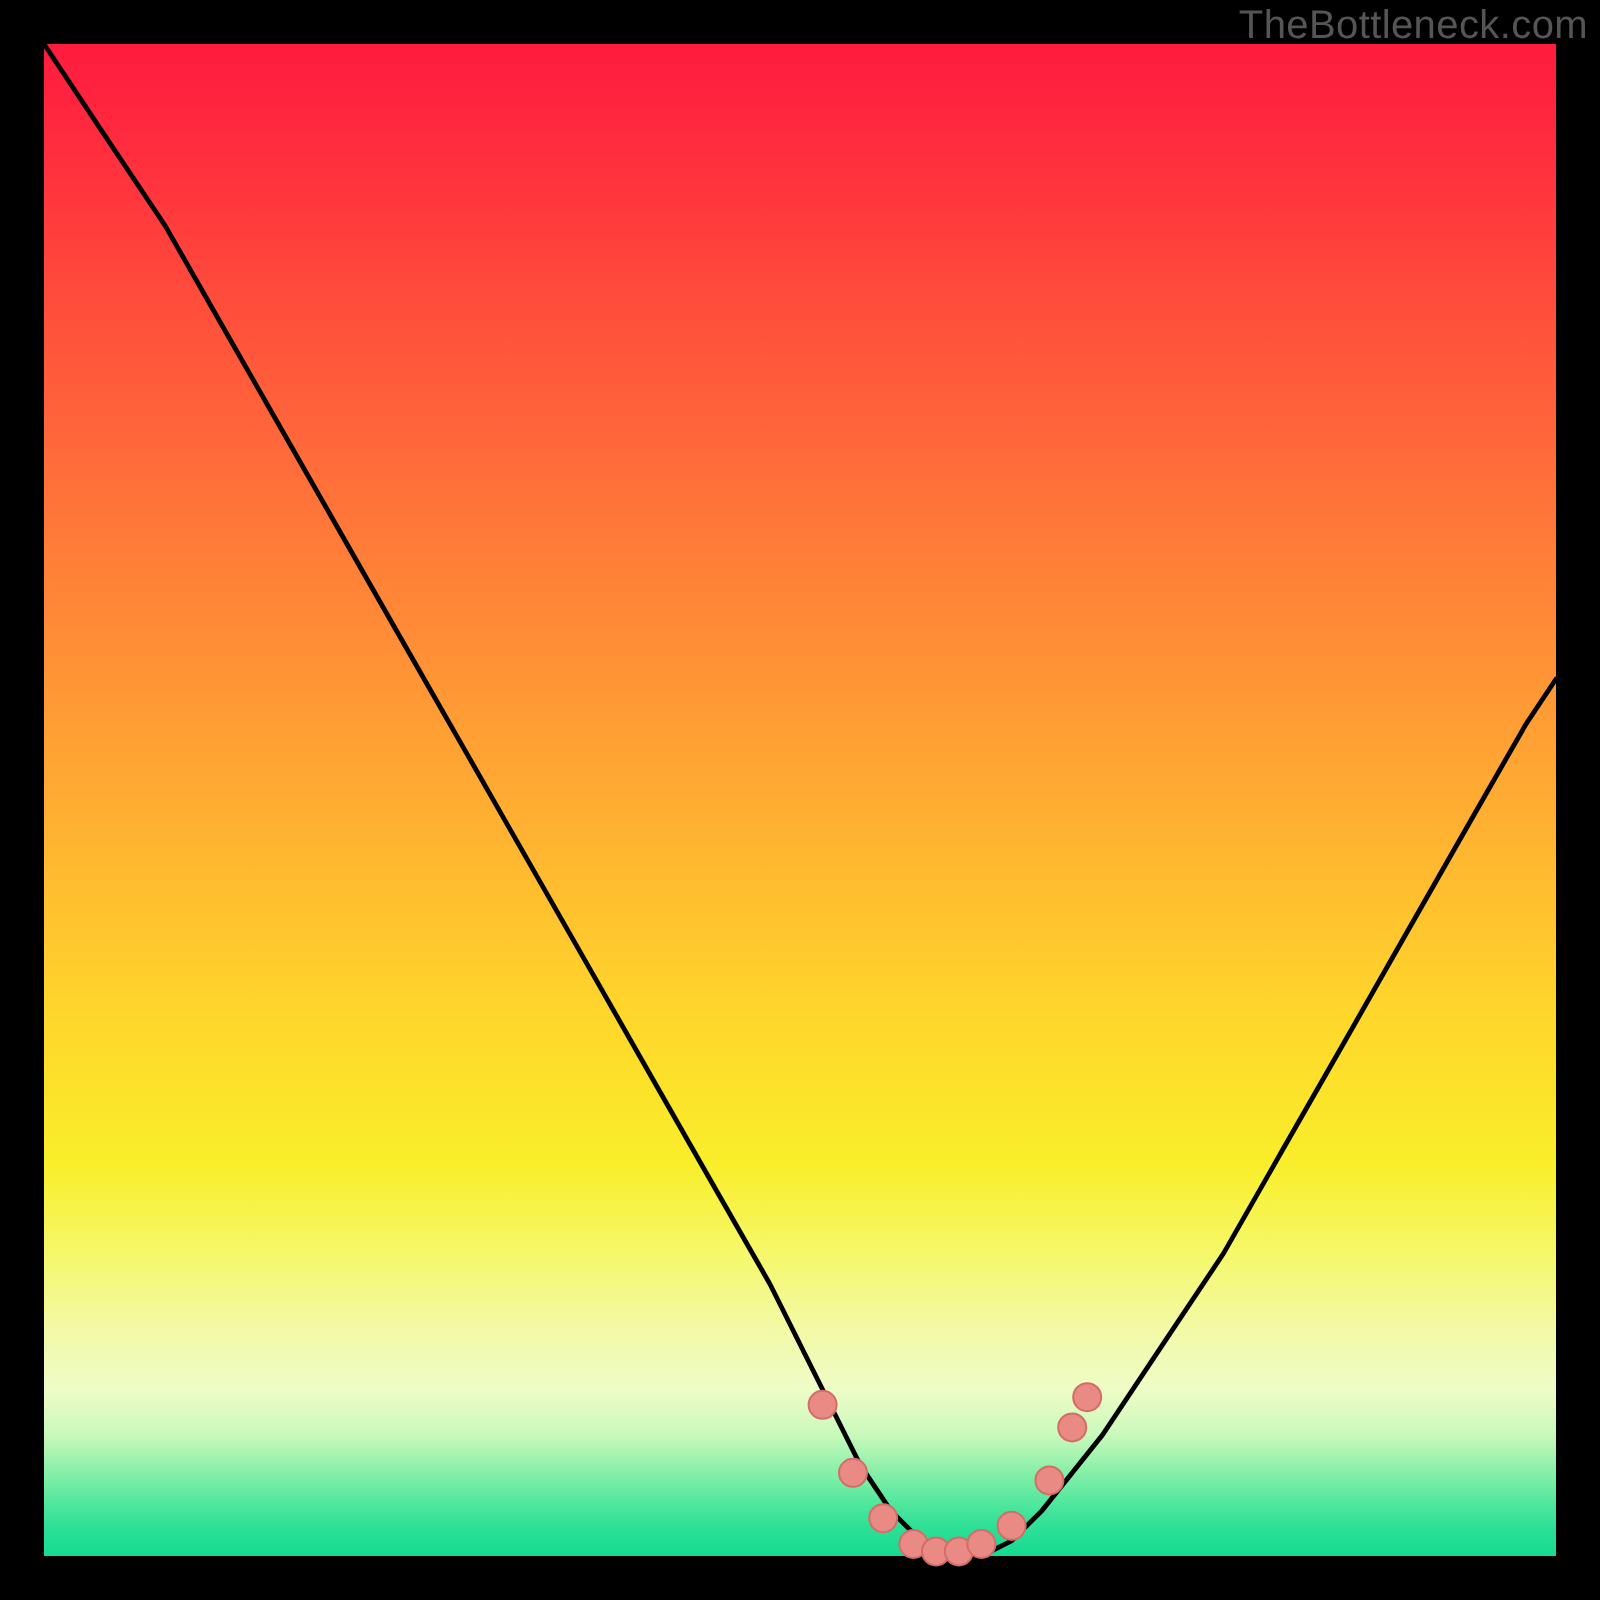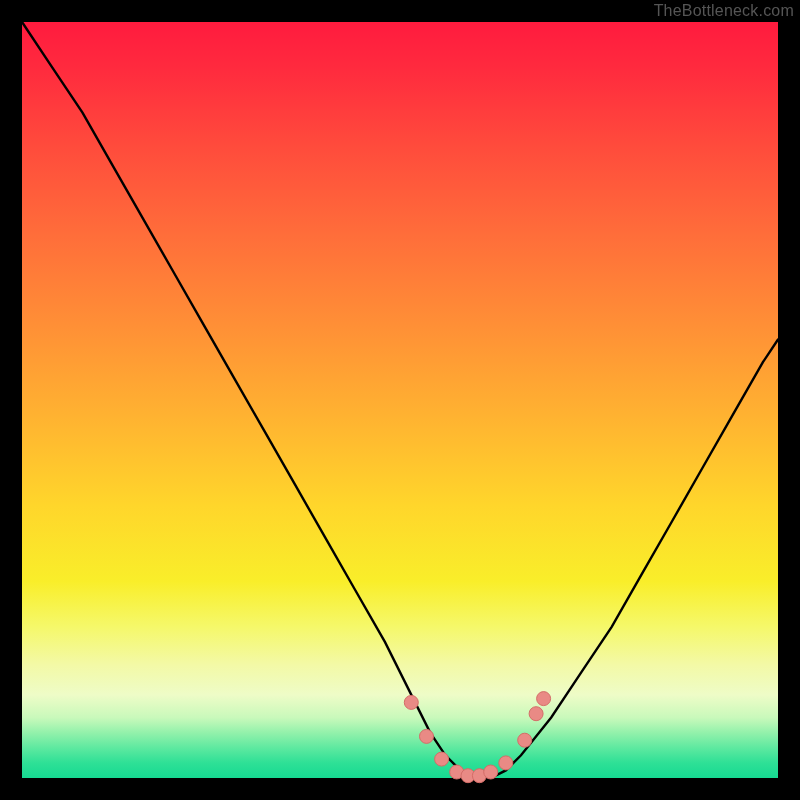--- a/index.html
+++ b/index.html
@@ -44,21 +44,21 @@
         #5ee9a0 96%,
         #2ee096 98%,
         #16da92 100%
       );
   }
   .watermark {
     position: absolute;
     top: 2px;
     right: 6px;
     color: #555;
-    font-size: 16px;
+    font-size: 20px;
     font-weight: 500;
     letter-spacing: 0.2px;
     user-select: none;
   }
   svg.curve {
     position: absolute;
     left: 0;
     top: 0;
     width: 756px;
     height: 756px;

